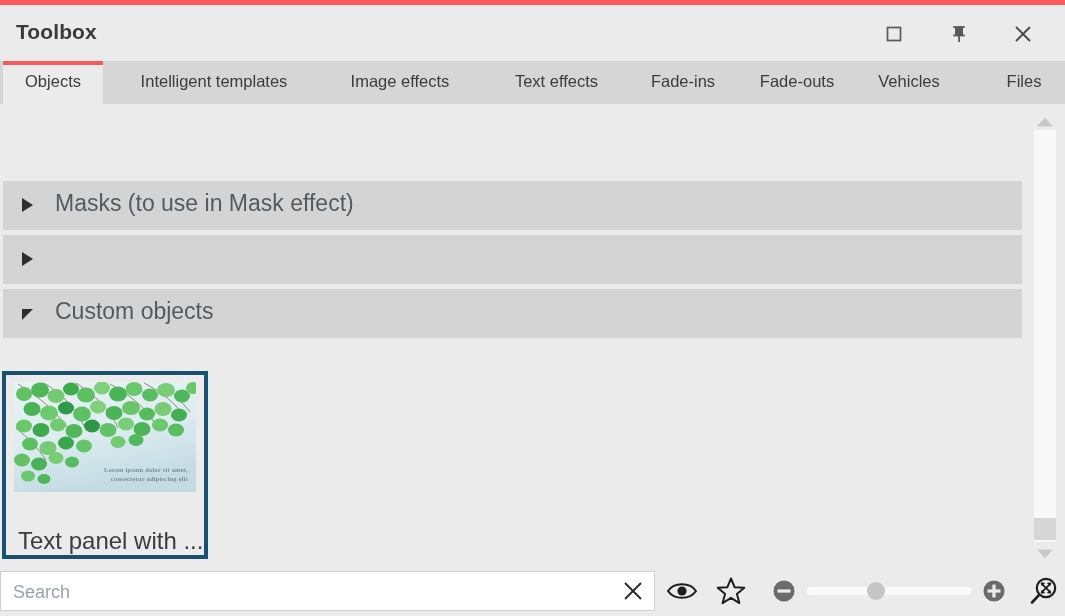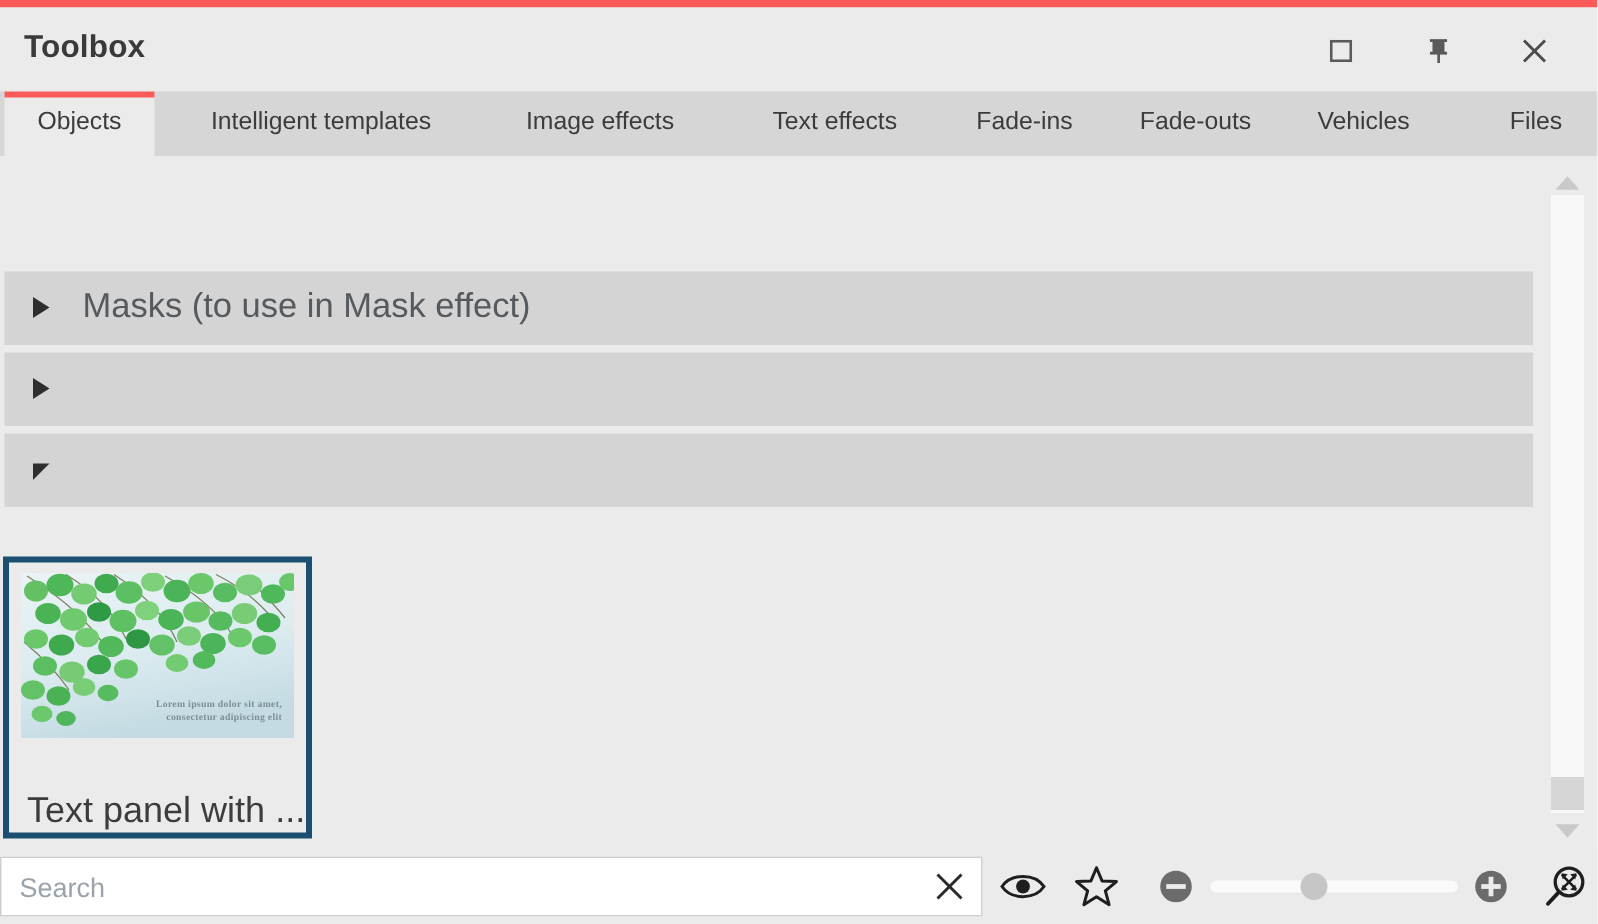--- a/index.html
+++ b/index.html
@@ -321,20 +321,21 @@
       <span class="acc-tri tri-collapsed"></span>
       <span class="acc-label">Masks (to use in Mask effect)</span>
     </div>
 
     <div class="acc-row" style="top:131px;">
       <span class="acc-tri tri-collapsed"></span>
     </div>
 
     <div class="acc-row" style="top:185px;">
       <span class="acc-tri tri-expanded"></span>
+      <span class="acc-label">Custom objects</span>
     </div>
   </div>
 
   <div class="card">
     <div class="card-thumb">
       <svg width="182" height="110" viewBox="0 0 182 110">
         <defs>
           <linearGradient id="sky" x1="0" y1="0" x2="0.3" y2="1">
             <stop offset="0%" stop-color="#eaf3f5"></stop>
             <stop offset="55%" stop-color="#dcecf0"></stop>

